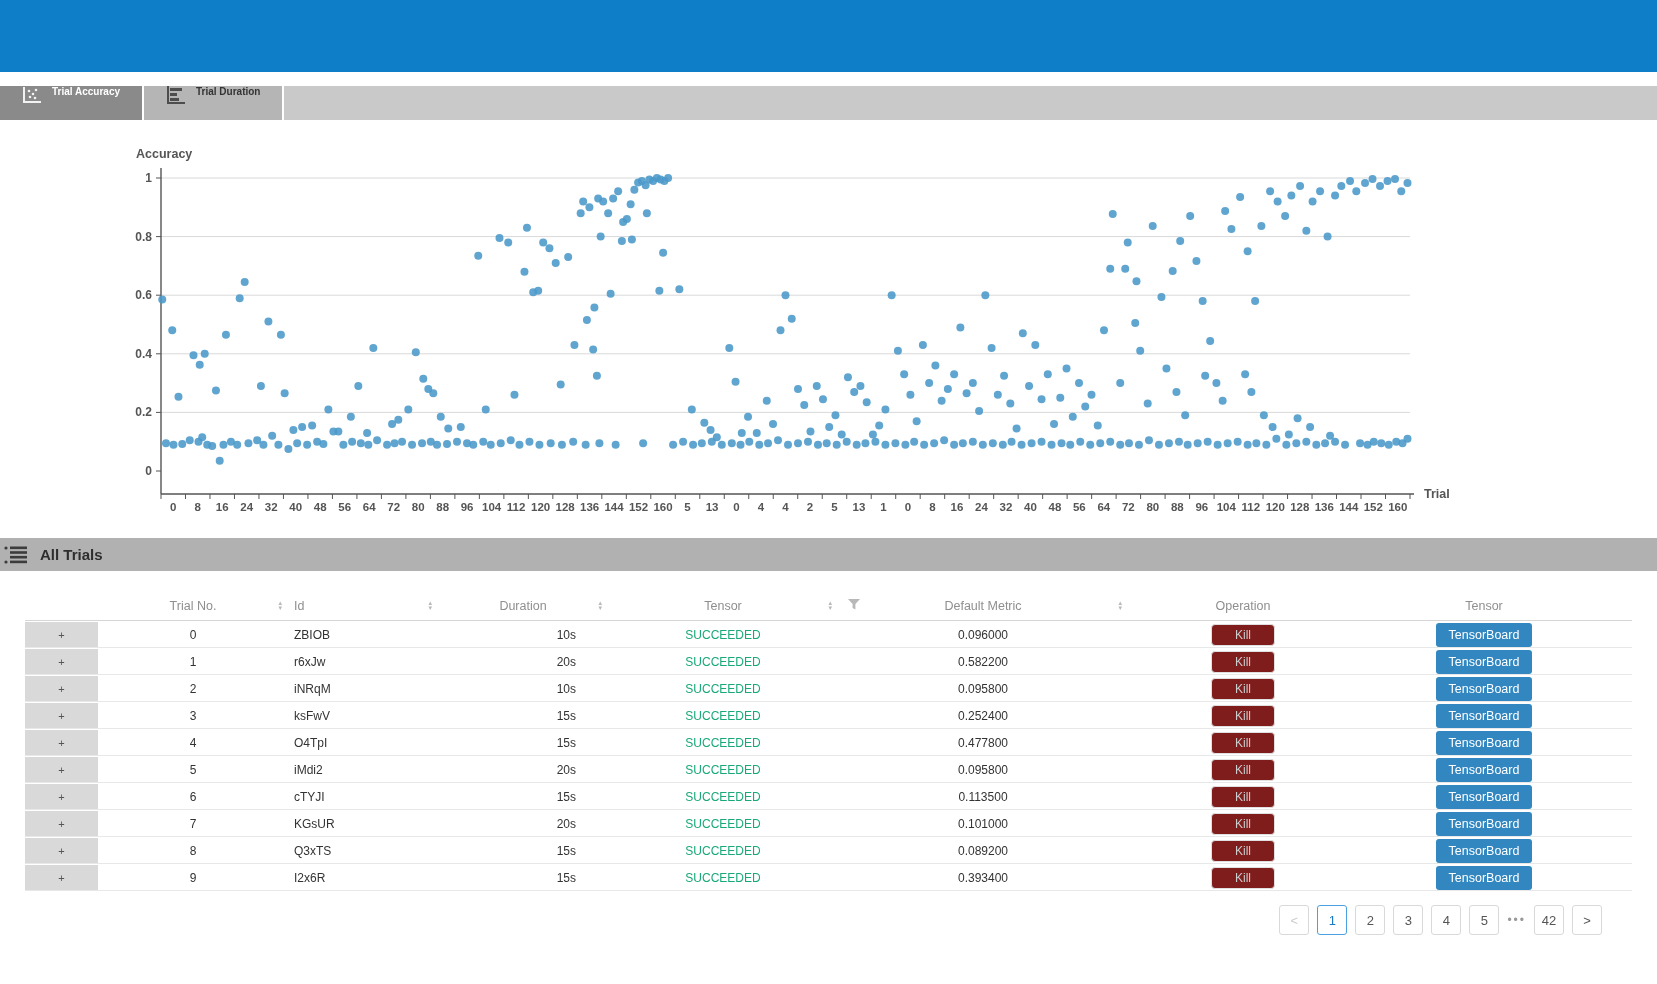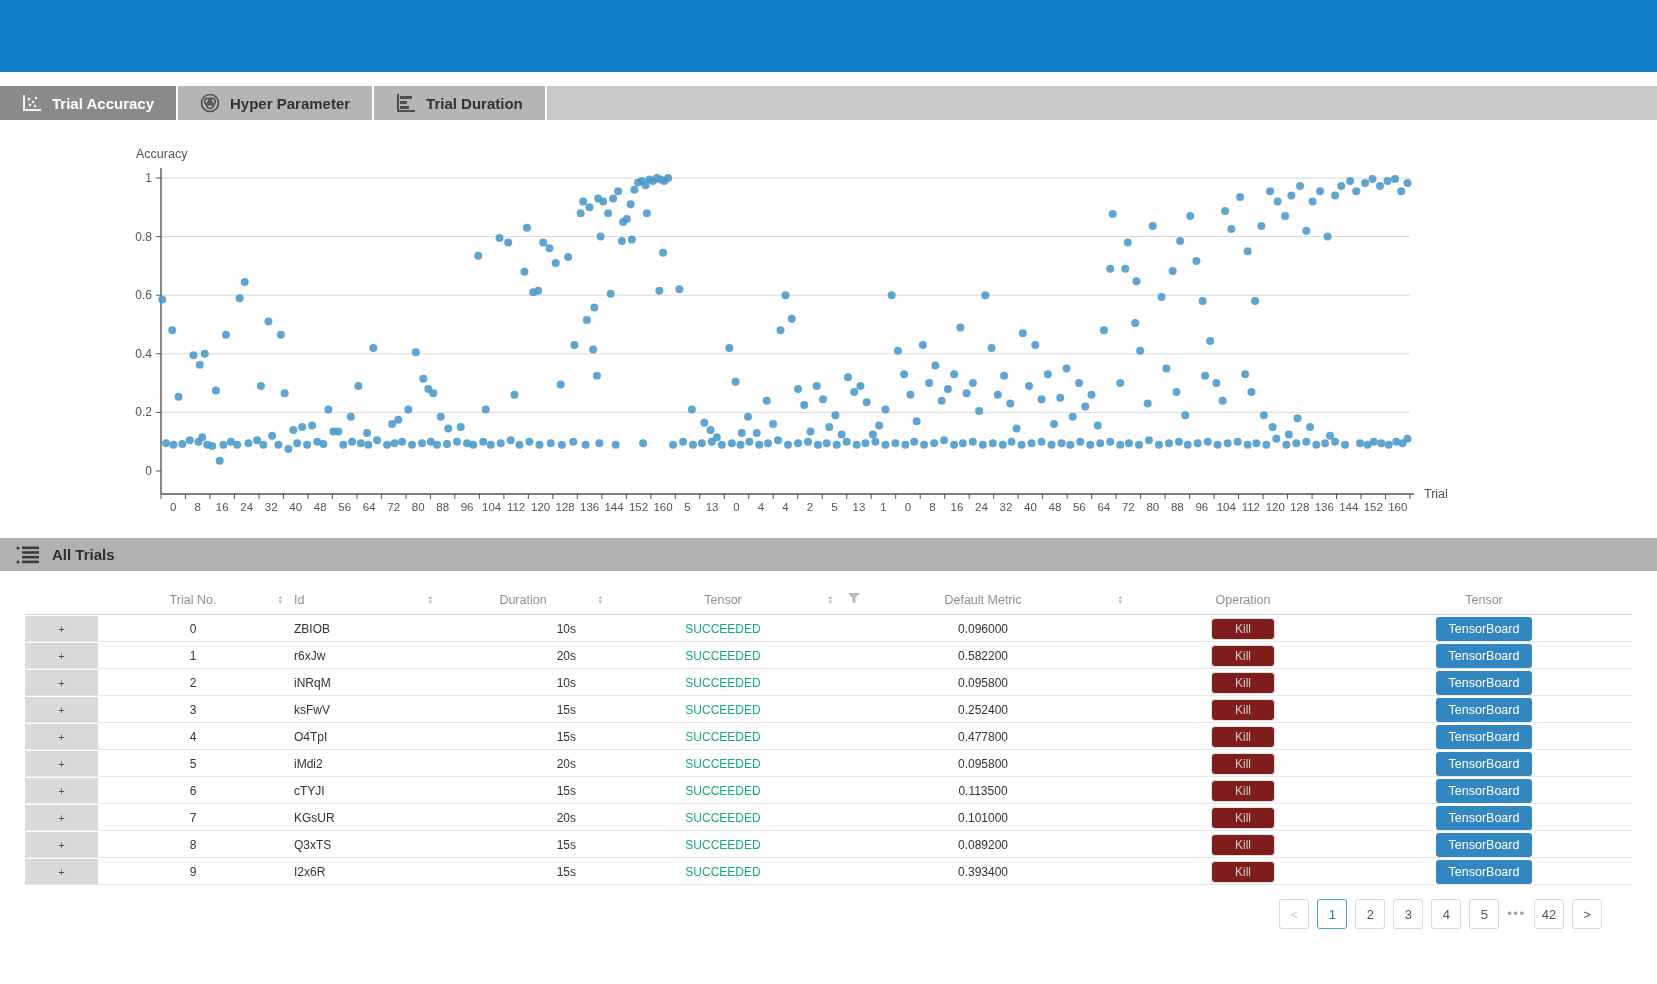--- a/index.html
+++ b/index.html
@@ -9,34 +9,34 @@
   .header { height:72px; background:#0e7ec8; display:flex; align-items:flex-end; position:relative; }
   .logo-wrap { position:absolute; left:28px; top:6px; width:160px; text-align:center; }
   .logo-wrap svg { display:block; margin:0 auto; }
   .brand { color:#fff; font-size:11.5px; font-weight:bold; letter-spacing:.2px; margin-top:2px; white-space:nowrap; }
   .top-tabs { display:flex; gap:58px; margin-left:222px; height:100%; align-items:flex-end; }
   .top-tab { font-size:16px; padding:0 4px 12px 4px; color:rgba(255,255,255,.62); cursor:pointer; border-bottom:2px solid transparent; }
   .top-tab.active { color:#fff; border-bottom:2px solid #fff; }
 
   
   .subtab-strip { margin-top:14px; height:34px; background:#c9c9c9; display:flex; }
-  .subtab { display:flex; align-items:center; gap:10px; padding:0 22px; background:#b5b5b5; border-right:2px solid #fff; font-size:15px; font-weight:bold; color:#333; cursor:pointer; }
+  .subtab { display:flex; align-items:flex-start; gap:10px; padding:0 22px; background:#b5b5b5; border-right:2px solid #fff; font-size:10px; font-weight:bold; color:#333; cursor:pointer; }
   .subtab.active { background:#8a8a8a; color:#fff; }
   .subtab svg { display:block; }
 
   
-  .chart-section { position:relative; height:418px; }
+  .chart-section { position:relative; height:418px;font-weight:bold; }
   .chart-section svg { display:block; }
 
   
-  .all-trials-bar { height:33px; background:#b1b1b1; display:flex; align-items:center; gap:12px; padding-left:16px; }
+  .all-trials-bar { height:33px; background:#b1b1b1; display:flex; align-items:center; gap:12px; padding-left:4px; }
   .all-trials-title { font-size:15px; font-weight:bold; color:#2e2e2e; }
 
   
-  .table-wrap { margin:14px 25px 0 25px; }
+  .table-wrap { margin:20px 25px 0 25px; }
   .grid-row { display:grid; grid-template-columns:73px 190px 150px 170px 230px 290px 230px 252px; align-items:center; }
   .thead { height:30px; color:#8f8f8f; font-size:12.5px; border-bottom:1px solid #d6d6d6; }
   .th { position:relative; text-align:center; }
   .th.left { text-align:left; padding-left:6px; }
   .sorter { position:absolute; right:6px; top:50%; transform:translateY(-50%); display:flex; flex-direction:column; line-height:4px; font-size:7px; color:#b8b8b8; }
   .sorter span { height:5px; }
   .filter-ic { position:absolute; right:-22px; top:50%; transform:translateY(-50%); }
   .tbody .grid-row { height:27px; border-bottom:1px solid #e8e8e8; font-size:12px; color:#333; }
   .expander { background:#d9d9d9; height:25px; margin:1px 0; display:flex; align-items:center; justify-content:center; font-size:11px; color:#555; cursor:pointer; }
   .c-no { text-align:center; }
@@ -67,31 +67,20 @@
         <svg width="20" height="18" viewBox="0 0 20 18">
           <path d="M2,1 V16 H19" stroke="#f2f2f2" stroke-width="2" fill="none"></path>
           <circle cx="7" cy="5" r="1.3" fill="#f2f2f2"></circle>
           <circle cx="11" cy="8" r="1.3" fill="#f2f2f2"></circle>
           <circle cx="14" cy="4" r="1.3" fill="#f2f2f2"></circle>
           <circle cx="8" cy="11" r="1.3" fill="#f2f2f2"></circle>
           <circle cx="13" cy="12" r="1.3" fill="#f2f2f2"></circle>
         </svg>
       </span>
       <span>Trial Accuracy</span>
-    </div>
-    <div class="subtab">
-      <span>
-        <svg width="20" height="20" viewBox="0 0 20 20">
-          <circle cx="10" cy="10" r="8.5" stroke="#4d4d4d" stroke-width="1.6" fill="none"></circle>
-          <circle cx="8" cy="8.6" r="3.4" stroke="#4d4d4d" stroke-width="1.4" fill="none"></circle>
-          <circle cx="12" cy="8.6" r="3.4" stroke="#4d4d4d" stroke-width="1.4" fill="none"></circle>
-          <circle cx="10" cy="12" r="3.4" stroke="#4d4d4d" stroke-width="1.4" fill="none"></circle>
-        </svg>
-      </span>
-      <span>Hyper Parameter</span>
     </div>
     <div class="subtab">
       <span>
         <svg width="20" height="18" viewBox="0 0 20 18">
           <path d="M2,0 V17 H19" stroke="#4d4d4d" stroke-width="2" fill="none"></path>
           <rect x="4" y="2" width="12" height="3" fill="#4d4d4d"></rect>
           <rect x="4" y="7" width="7" height="3" fill="#4d4d4d"></rect>
           <rect x="4" y="12" width="9" height="3" fill="#4d4d4d"></rect>
         </svg>
       </span>

